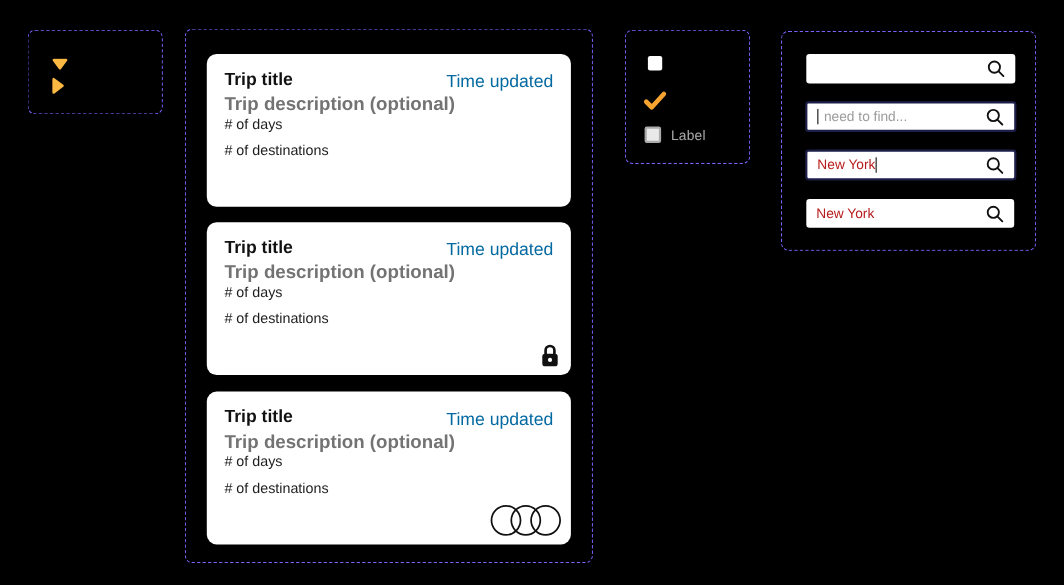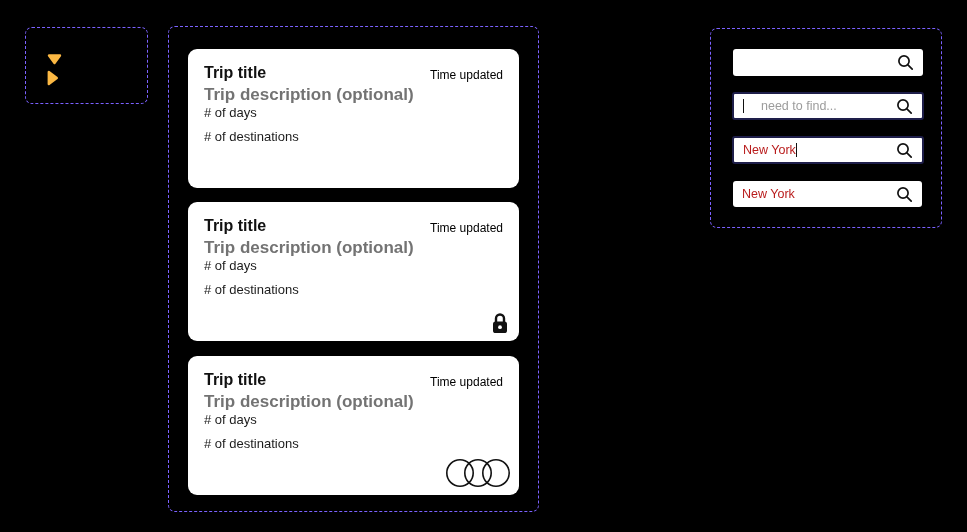--- a/index.html
+++ b/index.html
@@ -17,21 +17,21 @@
   
   .caret-icon { position:absolute; display:block; }
 
   
   .trip-card {
     position:absolute; left:19px; width:331px; height:139px;
     background:#fff; border-radius:9px; padding:13px 16px 0 16px;
   }
   .card-top { display:flex; justify-content:space-between; align-items:flex-start; }
   .card-title { font-size:16px; font-weight:700; color:#111; line-height:22px; }
-  .card-time { font-size:12px; font-weight:400; color:#000000; line-height:16px; margin-top:5px; }
+  .card-time { font-size:16px; font-weight:400; color:#0369a1; line-height:16px; margin-top:5px; }
   .card-desc { font-size:17px; font-weight:600; color:#737373; line-height:20px; margin-top:1px; }
   .card-meta { font-size:13px; font-weight:400; color:#1c1c1c; }
   .card-days { }
   .card-dest { margin-top:9px; }
   .badge-lock   { position:absolute; right:10px; bottom:6px; line-height:0; }
   .badge-avatars{ position:absolute; right:6px;  bottom:5px; line-height:0; }
 
   
   .white-square {
     position:absolute; left:20px; top:23px; width:13px; height:13px;
@@ -119,34 +119,46 @@
       <span class="badge-avatars">
         <svg width="68" height="34" viewBox="0 0 68 34">
           <circle cx="15" cy="17" r="13.2" fill="none" stroke="#111" stroke-width="1.6"></circle>
           <circle cx="33" cy="17" r="13.2" fill="none" stroke="#111" stroke-width="1.6"></circle>
           <circle cx="51" cy="17" r="13.2" fill="none" stroke="#111" stroke-width="1.6"></circle>
         </svg>
       </span>
     </div>
   </div>
 
+  <div class="frame" style="left:568px; top:27px; width:114px; height:122px;">
+    <span class="white-square"></span>
+    <span class="check-icon">
+      <svg width="23" height="19" viewBox="0 0 23 19">
+        <path d="M3.5 10.5 l5 5 L19.5 3.5" fill="none" stroke="#F6A42F" stroke-width="4.2" stroke-linecap="round" stroke-linejoin="round"></path>
+      </svg>
+    </span>
+    <div class="checkbox-row">
+      <span class="checkbox-box"></span>
+      <span class="checkbox-label">Label</span>
+    </div>
+  </div>
 
   <div class="frame" style="left:710px; top:28px; width:232px; height:200px;">
 
     <div class="mock-input" style="left:22px; top:20px; width:190px; height:27px;">
       <span class="spacer"></span>
       <span class="search-glyph">
         <svg width="17" height="17" viewBox="0 0 17 17">
           <circle cx="7" cy="7" r="5.1" fill="none" stroke="#111" stroke-width="1.7"></circle>
           <line x1="10.9" y1="10.9" x2="15.2" y2="15.2" stroke="#111" stroke-width="1.7" stroke-linecap="round"></line>
         </svg>
       </span>
     </div>
 
-    <div class="mock-input focused" style="left:21px; top:63px; width:192px; height:28px;gap:12px;">
+    <div class="mock-input focused" style="left:21px; top:63px; width:192px; height:28px;">
       <span class="text-cursor"></span>
       <span class="placeholder-text" style="margin-left:5px;">need to find...</span>
       <span class="spacer"></span>
       <span class="search-glyph">
         <svg width="17" height="17" viewBox="0 0 17 17">
           <circle cx="7" cy="7" r="5.1" fill="none" stroke="#111" stroke-width="1.7"></circle>
           <line x1="10.9" y1="10.9" x2="15.2" y2="15.2" stroke="#111" stroke-width="1.7" stroke-linecap="round"></line>
         </svg>
       </span>
     </div>

